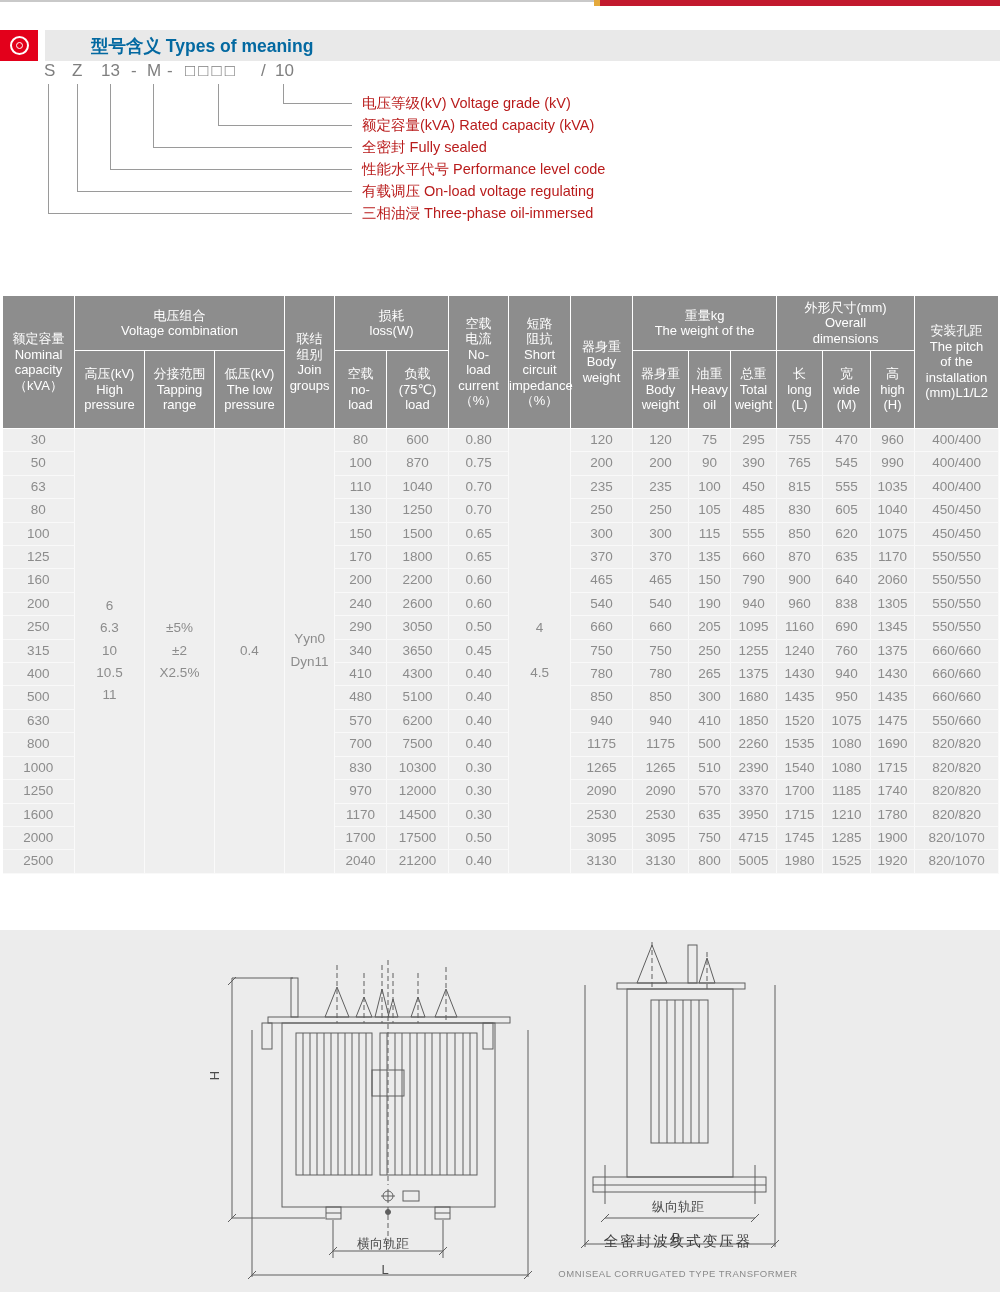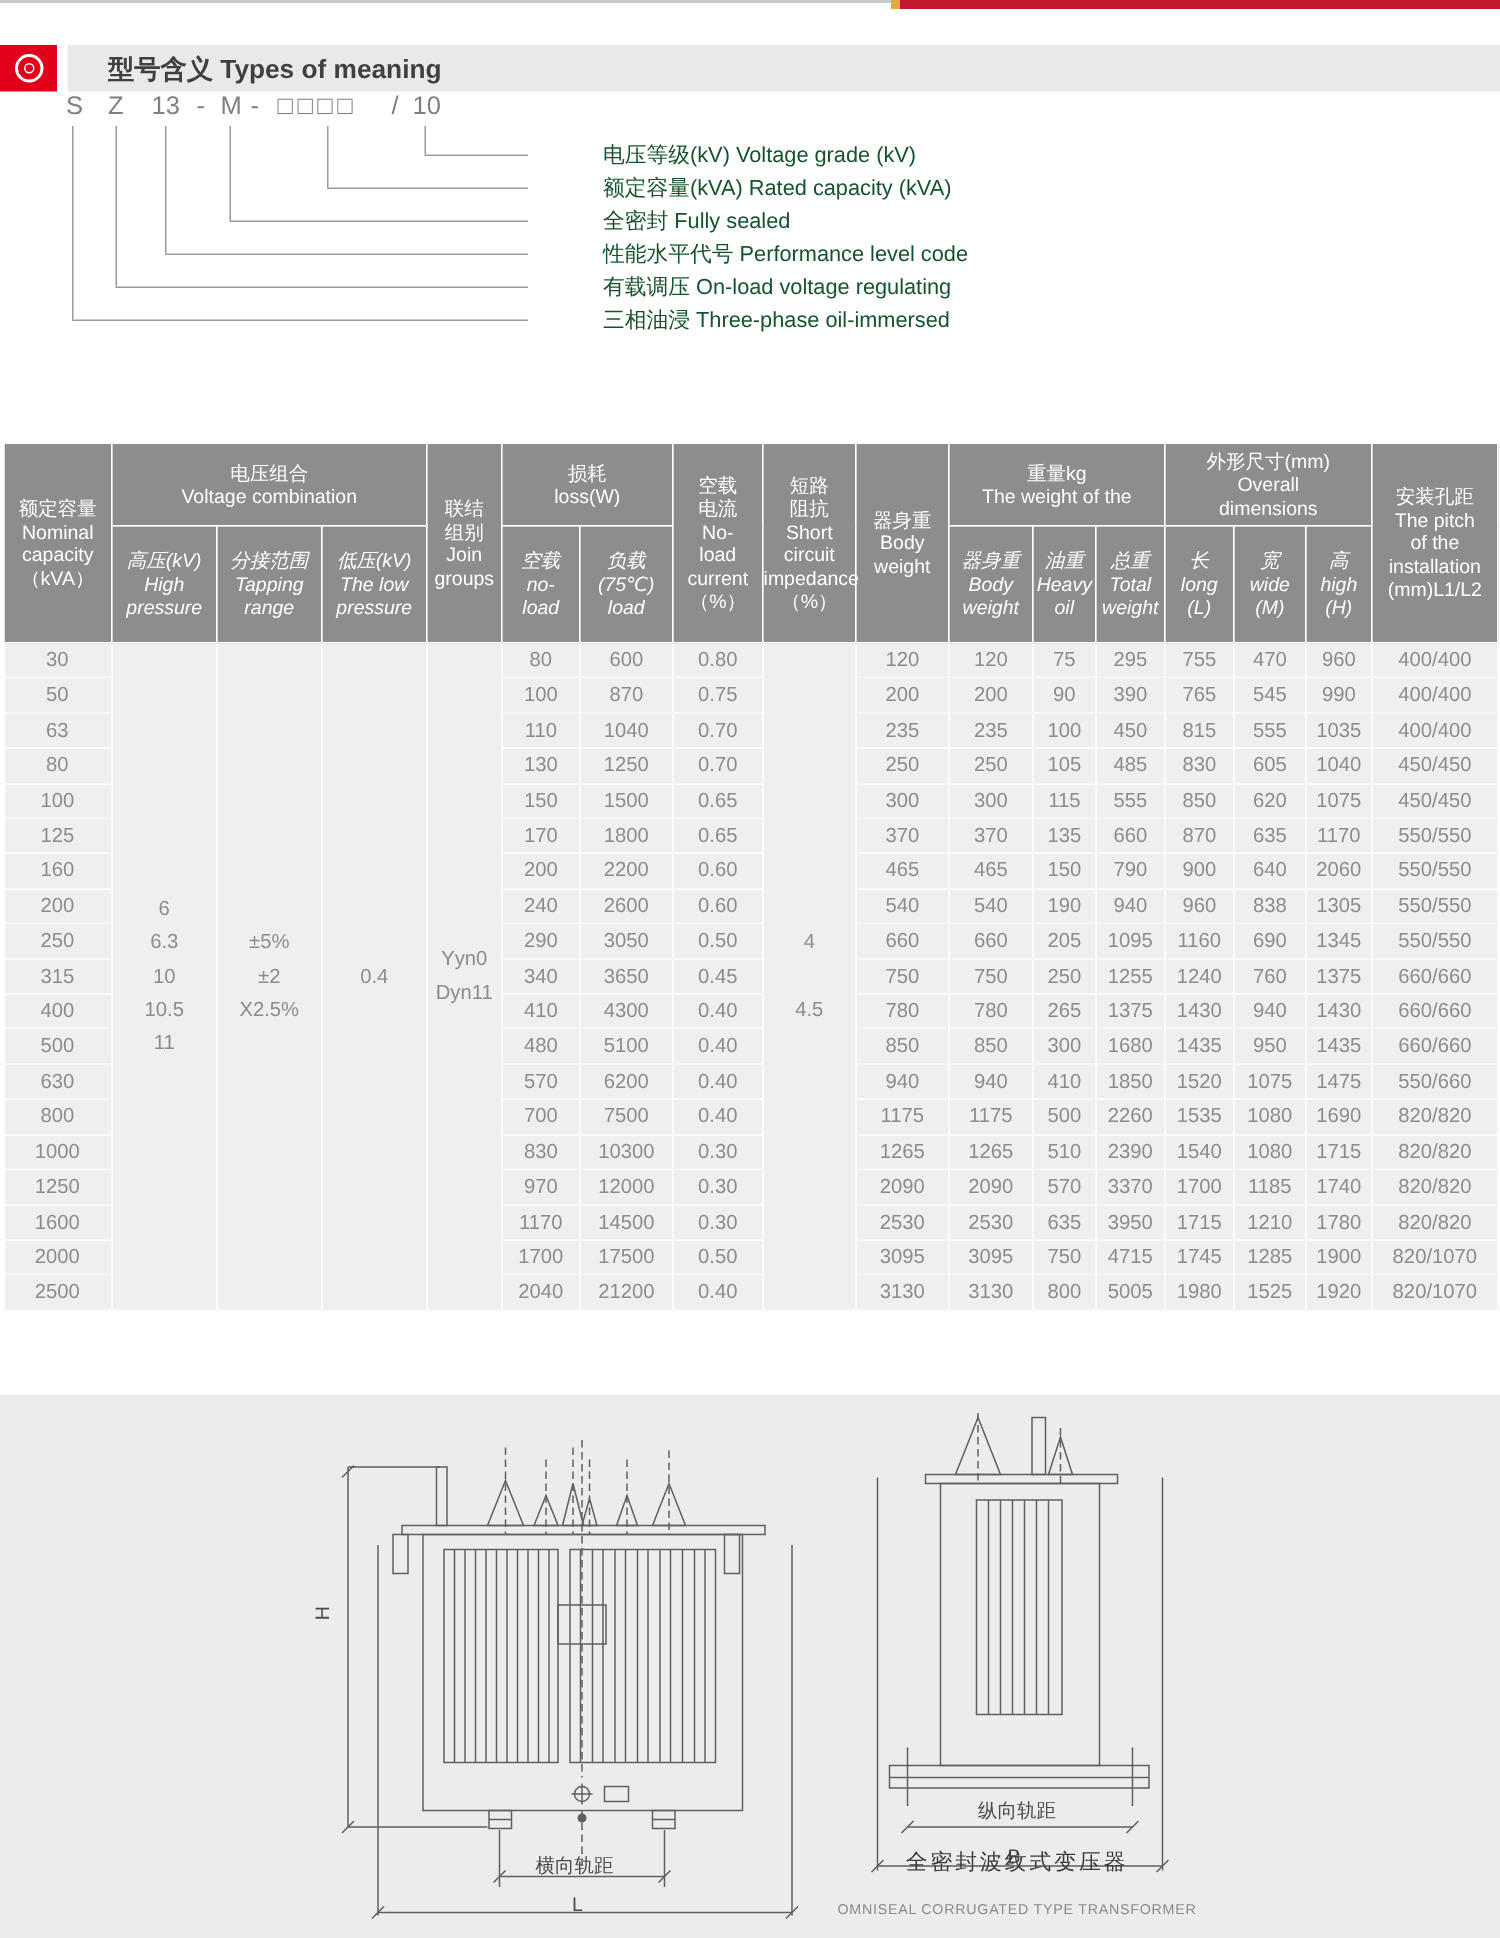--- a/index.html
+++ b/index.html
@@ -8,36 +8,36 @@
   
   .top-gray{position:absolute;left:0;top:0;width:594px;height:2px;background:#c9c9c9;}
   .top-gold{position:absolute;left:594px;top:0;width:6px;height:6px;background:#e4a93c;}
   .top-red{position:absolute;left:600px;top:0;width:400px;height:6px;background:#c2192e;}
   
   .sec{position:absolute;left:0;width:1000px;display:flex;align-items:stretch;}
   .sec-icon{width:38px;flex:none;background:#e3001b;display:flex;}
   .ring{width:15px;height:15px;border:2px solid #fff;border-radius:50%;margin:auto;display:flex;}
   .ring:after{content:"";width:5px;height:5px;border:1.5px solid #fff;border-radius:50%;margin:auto;}
   .sec-bar{flex:1;margin-left:7px;background:#e9e9e9;display:flex;align-items:center;}
-  .sec-title{padding-left:27px;font-weight:bold;font-size:17.5px;color:#404040;white-space:nowrap;}
+  .sec-title{padding-left:46px;font-weight:bold;font-size:17.5px;color:#0369a1;white-space:nowrap;}
   #sec1{top:30px;height:31px;}
   #sec2{top:249px;height:32px;}
   #sec3{top:888px;height:32px;}
   
   .diagram{position:absolute;left:0;top:61px;width:1000px;height:175px;}
   .code{position:absolute;top:0;font-size:17px;color:#7f7f7f;}
   .code.boxes{letter-spacing:3px;}
   .vl{position:absolute;width:1px;background:#9a9a9a;}
   .hl{position:absolute;height:1px;background:#9a9a9a;}
-  .dlabel{position:absolute;left:362px;font-size:14.5px;color:#14532d;white-space:nowrap;margin-left:40px;}
+  .dlabel{position:absolute;left:362px;font-size:14.5px;color:#b91c1c;white-space:nowrap;}
   
   table.perf{position:absolute;left:2px;top:295px;width:996px;border-collapse:collapse;table-layout:fixed;}
   table.perf thead td{background:#8d8d8d;color:#fff;border:1px solid #fff;text-align:center;
       vertical-align:middle;white-space:pre-line;font-size:13px;line-height:15.5px;padding:1px 0;}
-  tr.h1{height:55px;} tr.h2{height:78px;font-style:italic;}
+  tr.h1{height:55px;} tr.h2{height:78px;}
   table.perf tbody td{background:#efefef;color:#8c8c8c;text-align:center;font-size:13.5px;
       height:22.4px;line-height:22.4px;padding:0;border-right:1px solid #fafafa;border-bottom:1px solid #f9f9f9;
       overflow:hidden;}
   table.perf tbody td.merged{white-space:pre-line;vertical-align:middle;}
   
   .panel{position:absolute;left:0;top:930px;width:1000px;height:362px;background:#ececec;}
   .panel svg{position:absolute;}
   .stroke{stroke:#5f5f5f;stroke-width:1;fill:none;}
   .dash{stroke:#5f5f5f;stroke-width:1;fill:none;stroke-dasharray:5 3;}
   .plabel{position:absolute;font-size:13px;color:#4c4c4c;white-space:nowrap;transform:translateX(-50%);}

